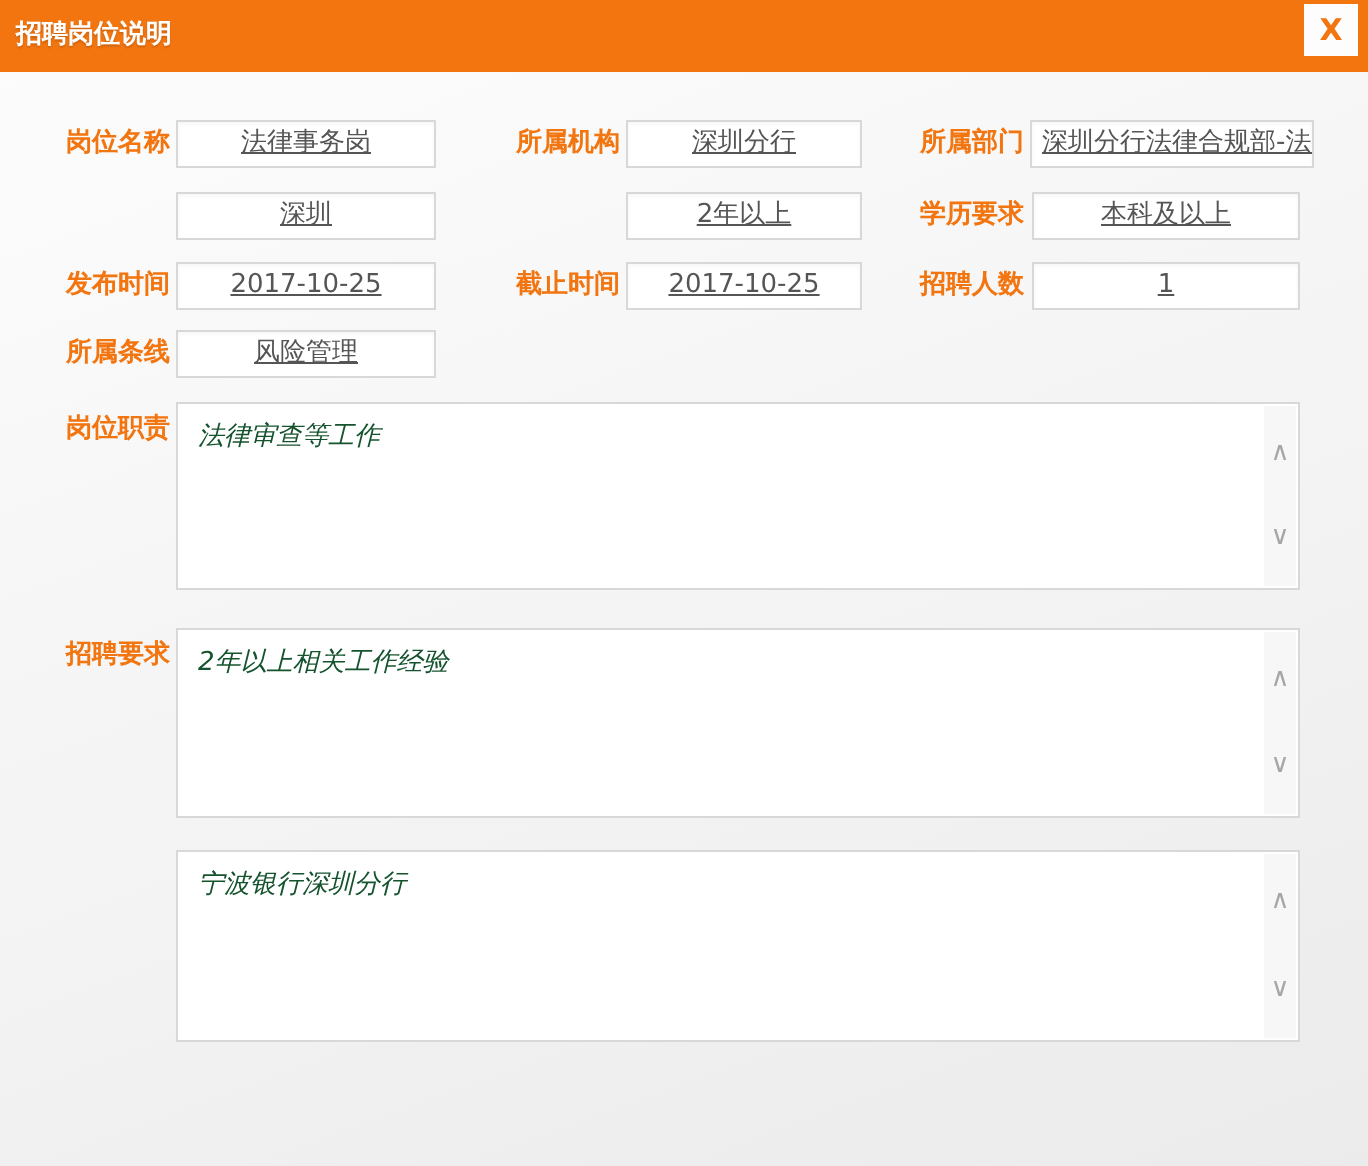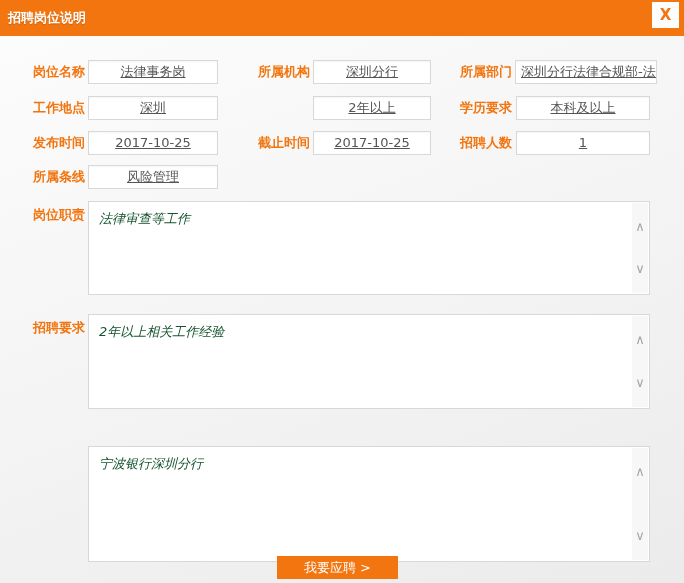--- a/index.html
+++ b/index.html
@@ -63,21 +63,21 @@
   .r3 { top: 95px; }
   .r4 { top: 129px; }
 
   
   .ta {
     position: absolute; left: 88px; width: 562px;
     background: #fff; border: 1px solid #d8d8d8;
   }
   .ta-1 { top: 165px; height: 94px; }
   .ta-2 { top: 278px; height: 95px; }
-  .ta-3 { top: 410px; height: 116px; }
+  .ta-3 { top: 389px; height: 96px; }
   .ta-lbl-1 { top: 167px; }
   .ta-lbl-2 { top: 280px; }
   .ta-lbl-3 { top: 391px; }
   .ta-text {
     position: absolute; left: 0; top: 0; right: 18px; bottom: 0;
     padding: 8px 10px; color: #14532d; line-height: 18px;
     overflow: hidden; white-space: pre-wrap; font-style: italic;
   }
   .ta-scroll {
     position: absolute; top: 1px; bottom: 1px; right: 1px; width: 16px;
@@ -111,21 +111,20 @@
 
   <div class="dlg-body">
 
     <span class="lbl c1-lbl r1">岗位名称</span>
     <div class="field c1-in r1">法律事务岗</div>
     <span class="lbl c2-lbl r1">所属机构</span>
     <div class="field c2-in r1">深圳分行</div>
     <span class="lbl c3-lbl r1">所属部门</span>
     <div class="field c3-in-wide r1 left-align">深圳分行法律合规部-法律</div>
 
-    <span class="lbl c1-lbl r2">工作地点</span>
     <div class="field c1-in r2">深圳</div>
     <div class="field c2-in r2">2年以上</div>
     <span class="lbl c3-lbl r2">学历要求</span>
     <div class="field c3-in r2">本科及以上</div>
 
     <span class="lbl c1-lbl r3">发布时间</span>
     <div class="field c1-in r3">2017-10-25</div>
     <span class="lbl c2-lbl r3">截止时间</span>
     <div class="field c2-in r3">2017-10-25</div>
     <span class="lbl c3-lbl r3">招聘人数</span>
@@ -153,16 +152,15 @@
     </div>
 
     <div class="ta ta-3">
       <div class="ta-text">宁波银行深圳分行</div>
       <div class="ta-scroll">
         <span class="chev">∧</span>
         <span class="chev">∨</span>
       </div>
     </div>
 
-    <button class="apply-btn">我要应聘 &gt;</button>
 
   </div>
 </div>
 
 </body></html>

